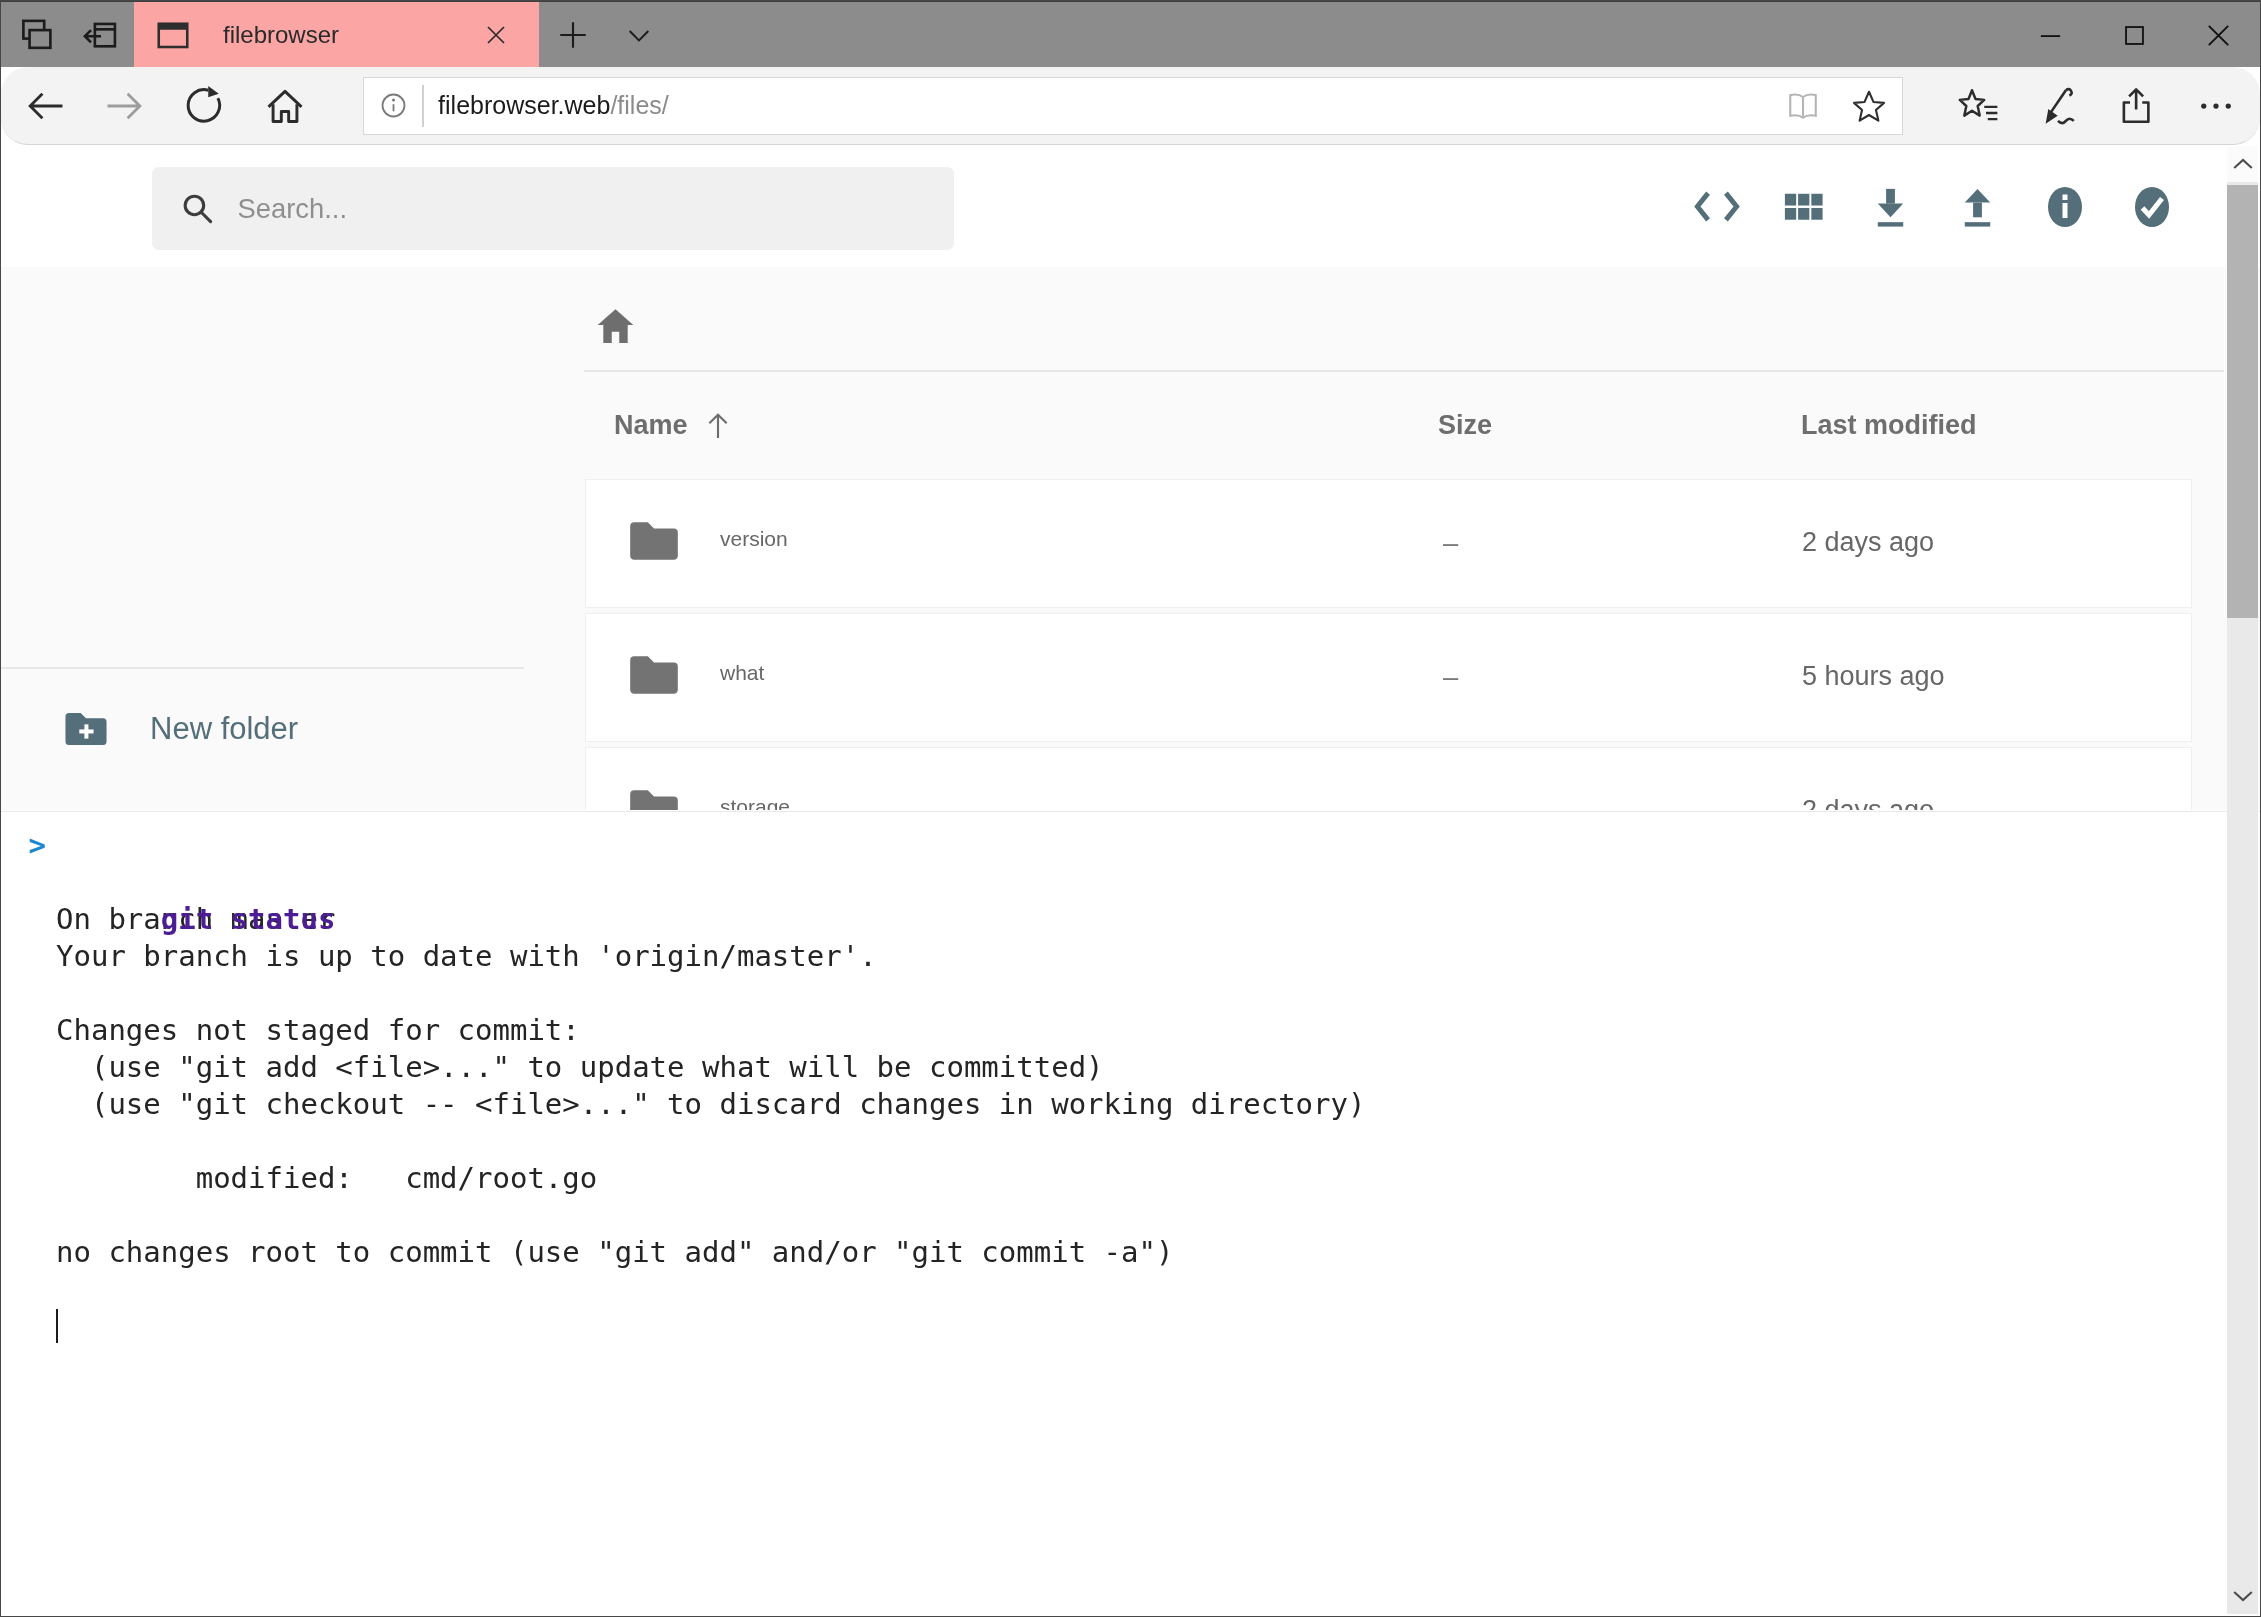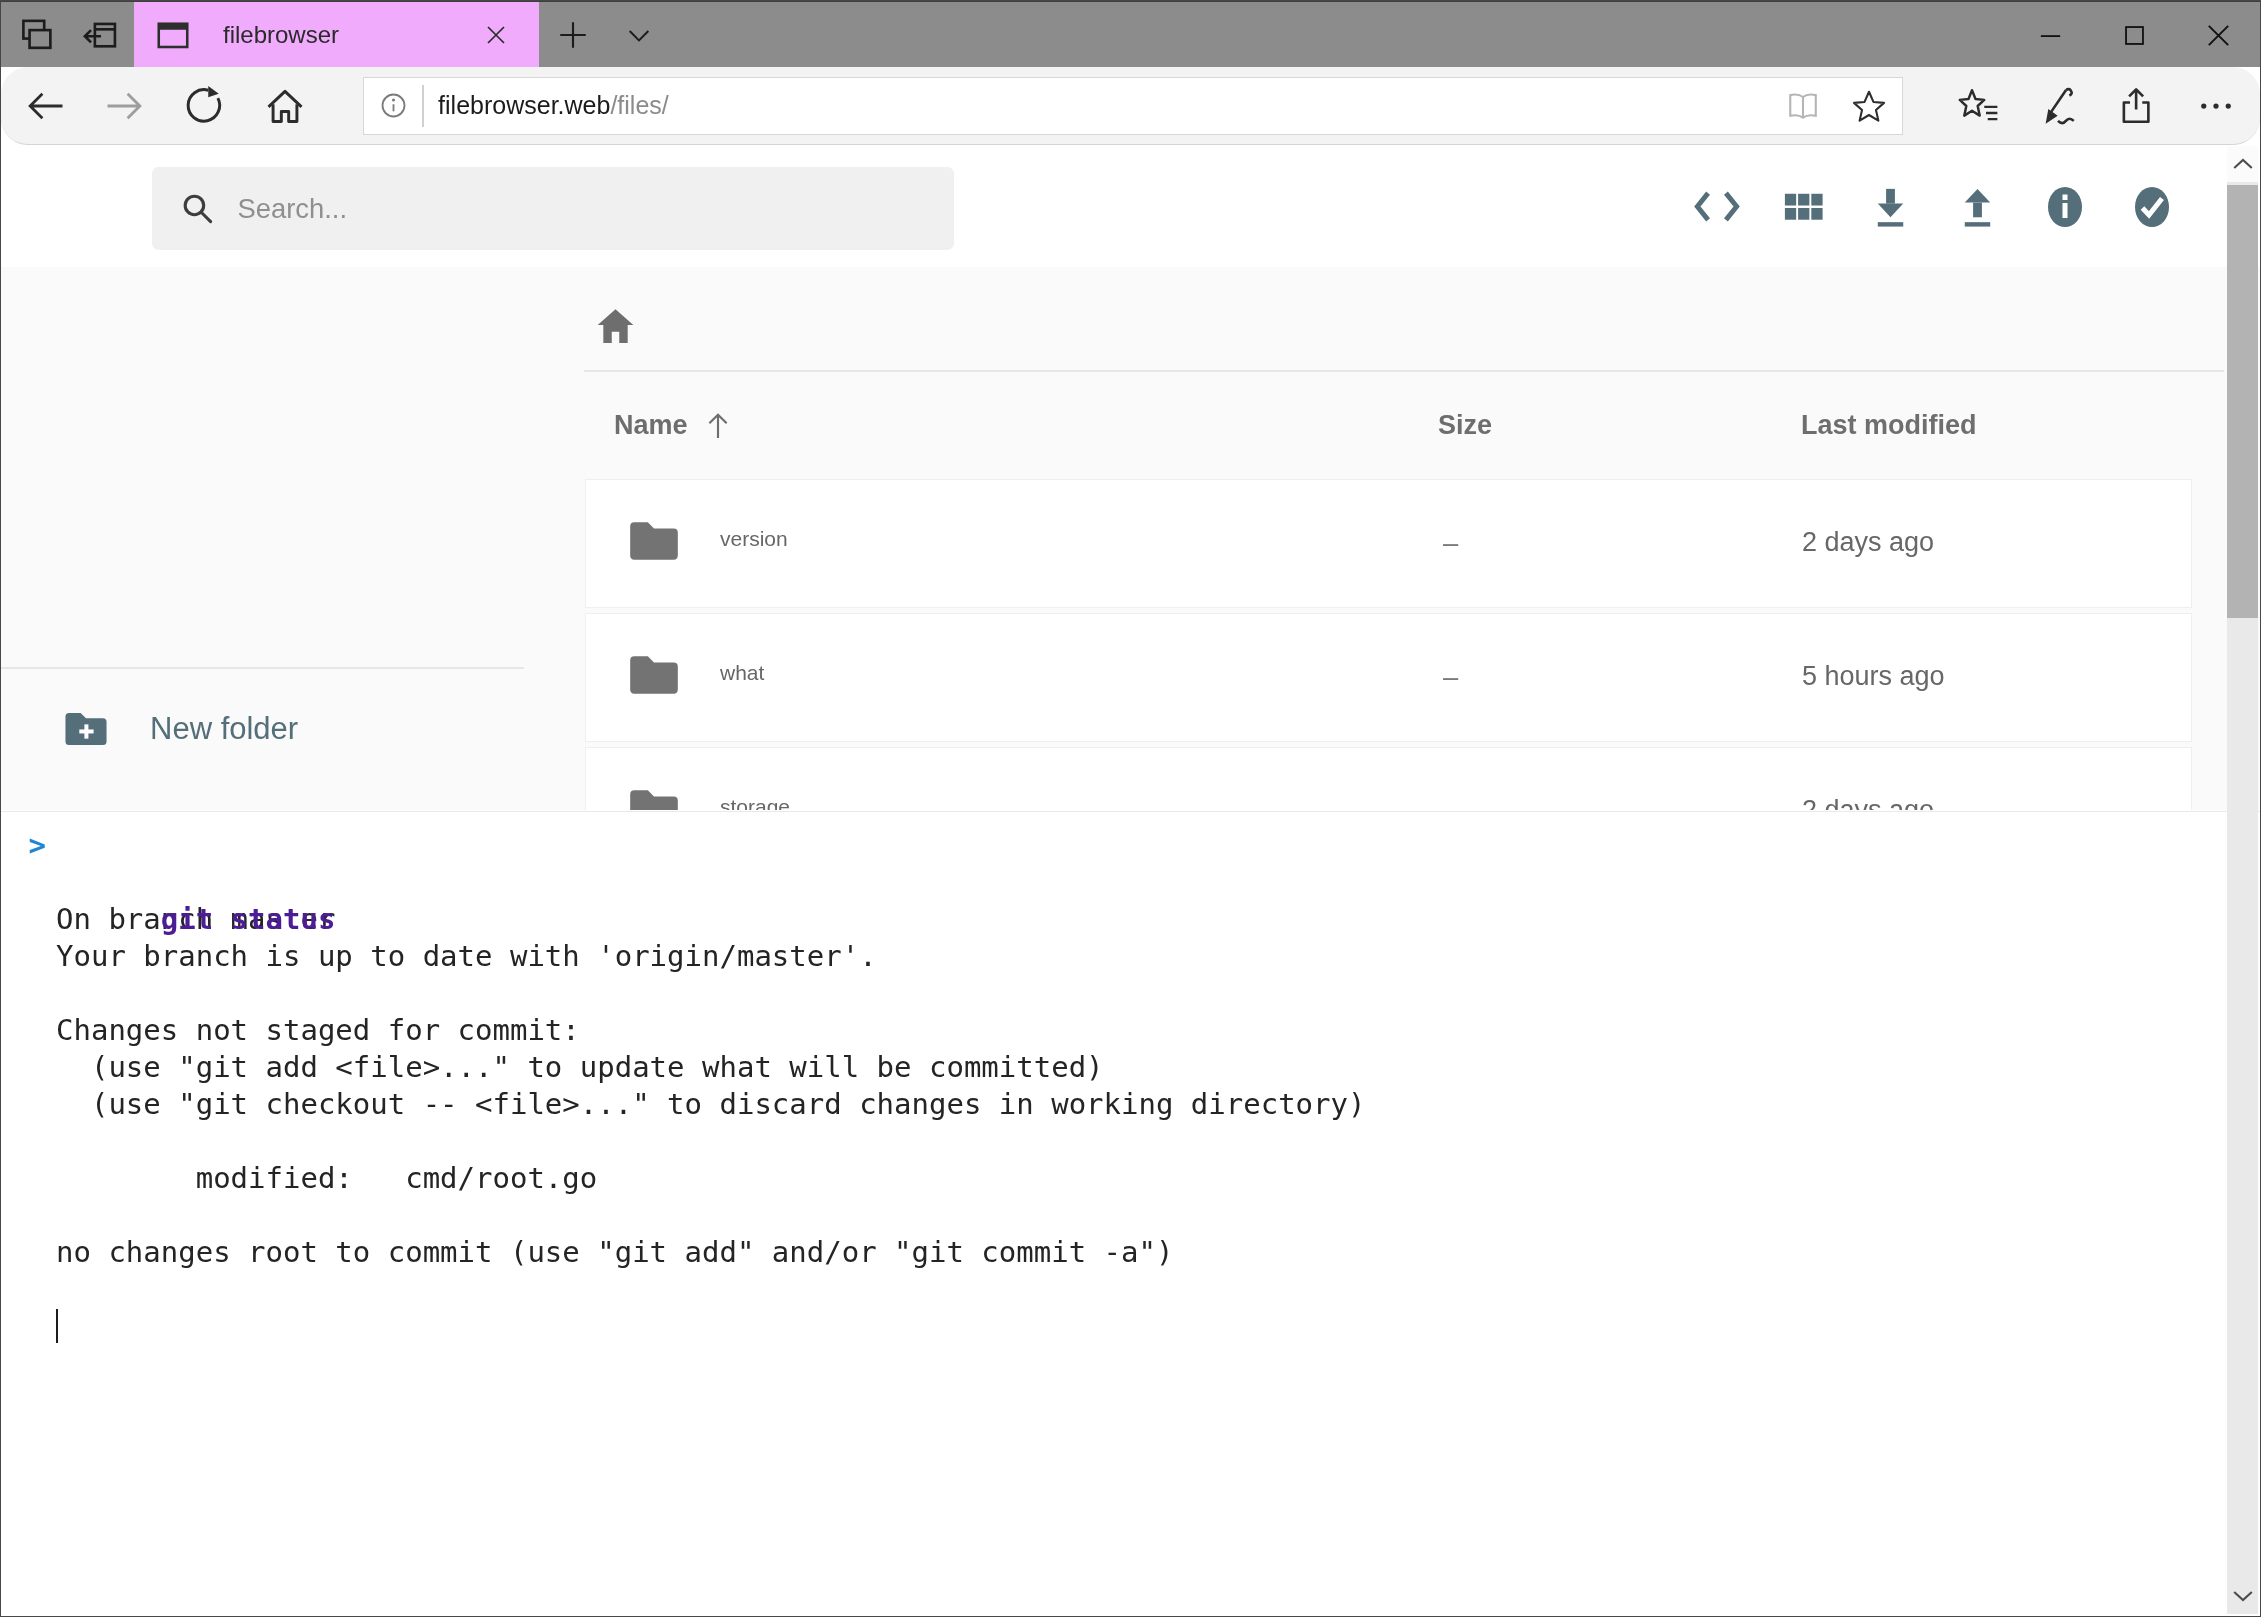--- a/index.html
+++ b/index.html
@@ -5,21 +5,21 @@
   * { margin:0; padding:0; box-sizing:border-box; }
   html,body { background:#ffffff; }
   body { width:2261px; height:1617px; font-family:"Liberation Sans", sans-serif; }
 
   .window { position:relative; width:2261px; height:1617px; background:#fff;
             border:1.6px solid #474747; overflow:hidden; }
 
   
   .titlebar { position:absolute; left:0; top:0; width:100%; height:66px; background:#8c8c8c; border-top:0.8px solid #3e3e3e; }
   .tb-icon-btn { position:absolute; top:0; width:58px; height:66px; display:flex; align-items:center; justify-content:center; cursor:default; }
-  .tab { position:absolute; left:133px; top:0; width:405px; height:66px; background:#f0abfc;
+  .tab { position:absolute; left:133px; top:0; width:405px; height:66px; background:#fca5a5;
          display:flex; align-items:center; padding:0 21px; }
   .tab-title { font-size:24px; color:#2a2a2a; margin-left:32px; flex:1; white-space:nowrap; overflow:hidden; }
   .tab-close { width:45px; height:45px; display:flex; align-items:center; justify-content:center; }
   .win-controls { position:absolute; right:0; top:0; height:66px; display:flex; }
   .win-btn { width:84px; height:66px; display:flex; align-items:center; justify-content:center; }
 
   
   .navbar { position:absolute; left:0; top:66px; width:100%; height:78px; background:#f3f3f3; border-bottom:0.8px solid #d4d4d4;border-radius:27px; }
   .nav-btn { position:absolute; top:0; height:78px; width:74px; display:flex; align-items:center; justify-content:center; }
   .addressbar { position:absolute; left:362px; top:9.7px; width:1540px; height:58px; background:#ffffff;

